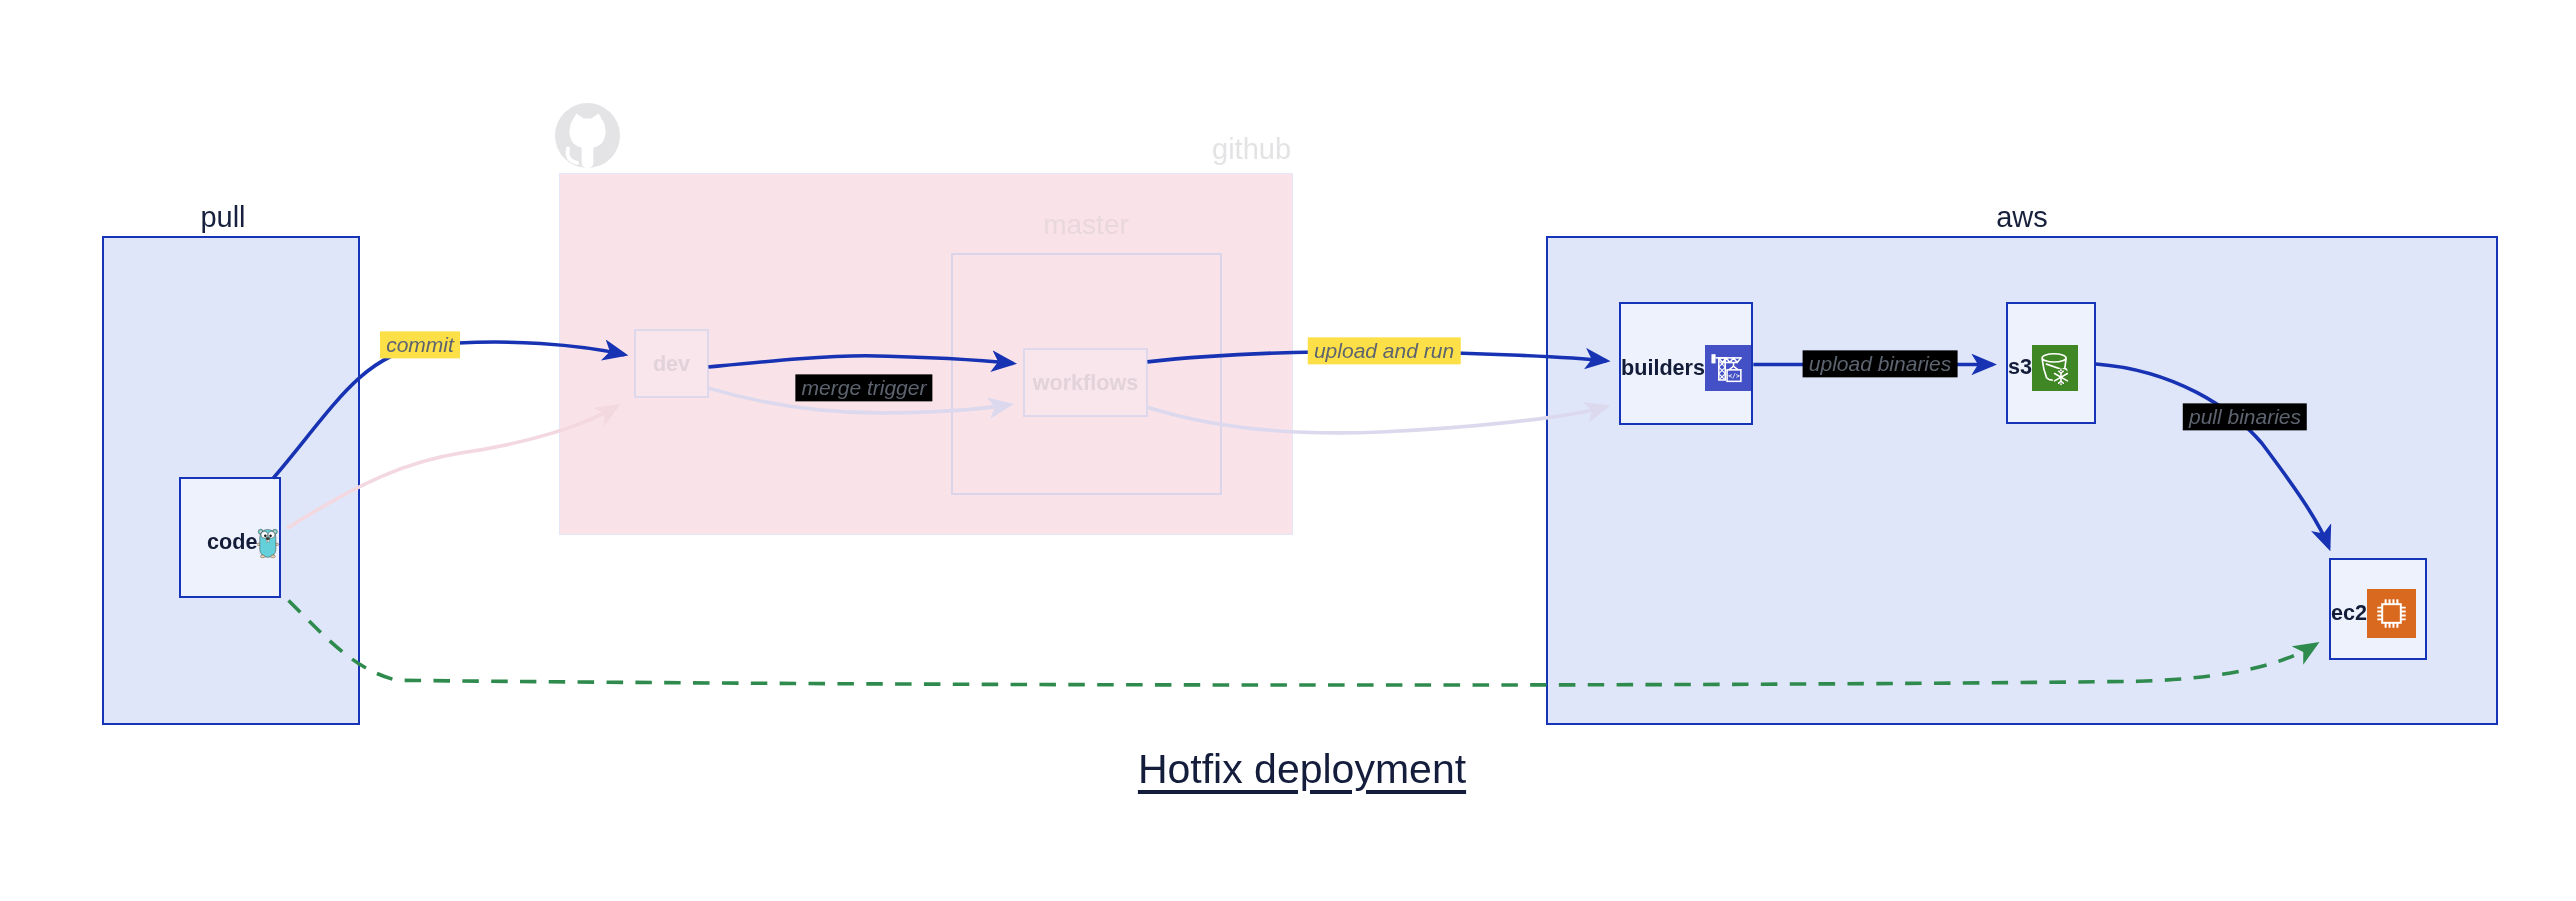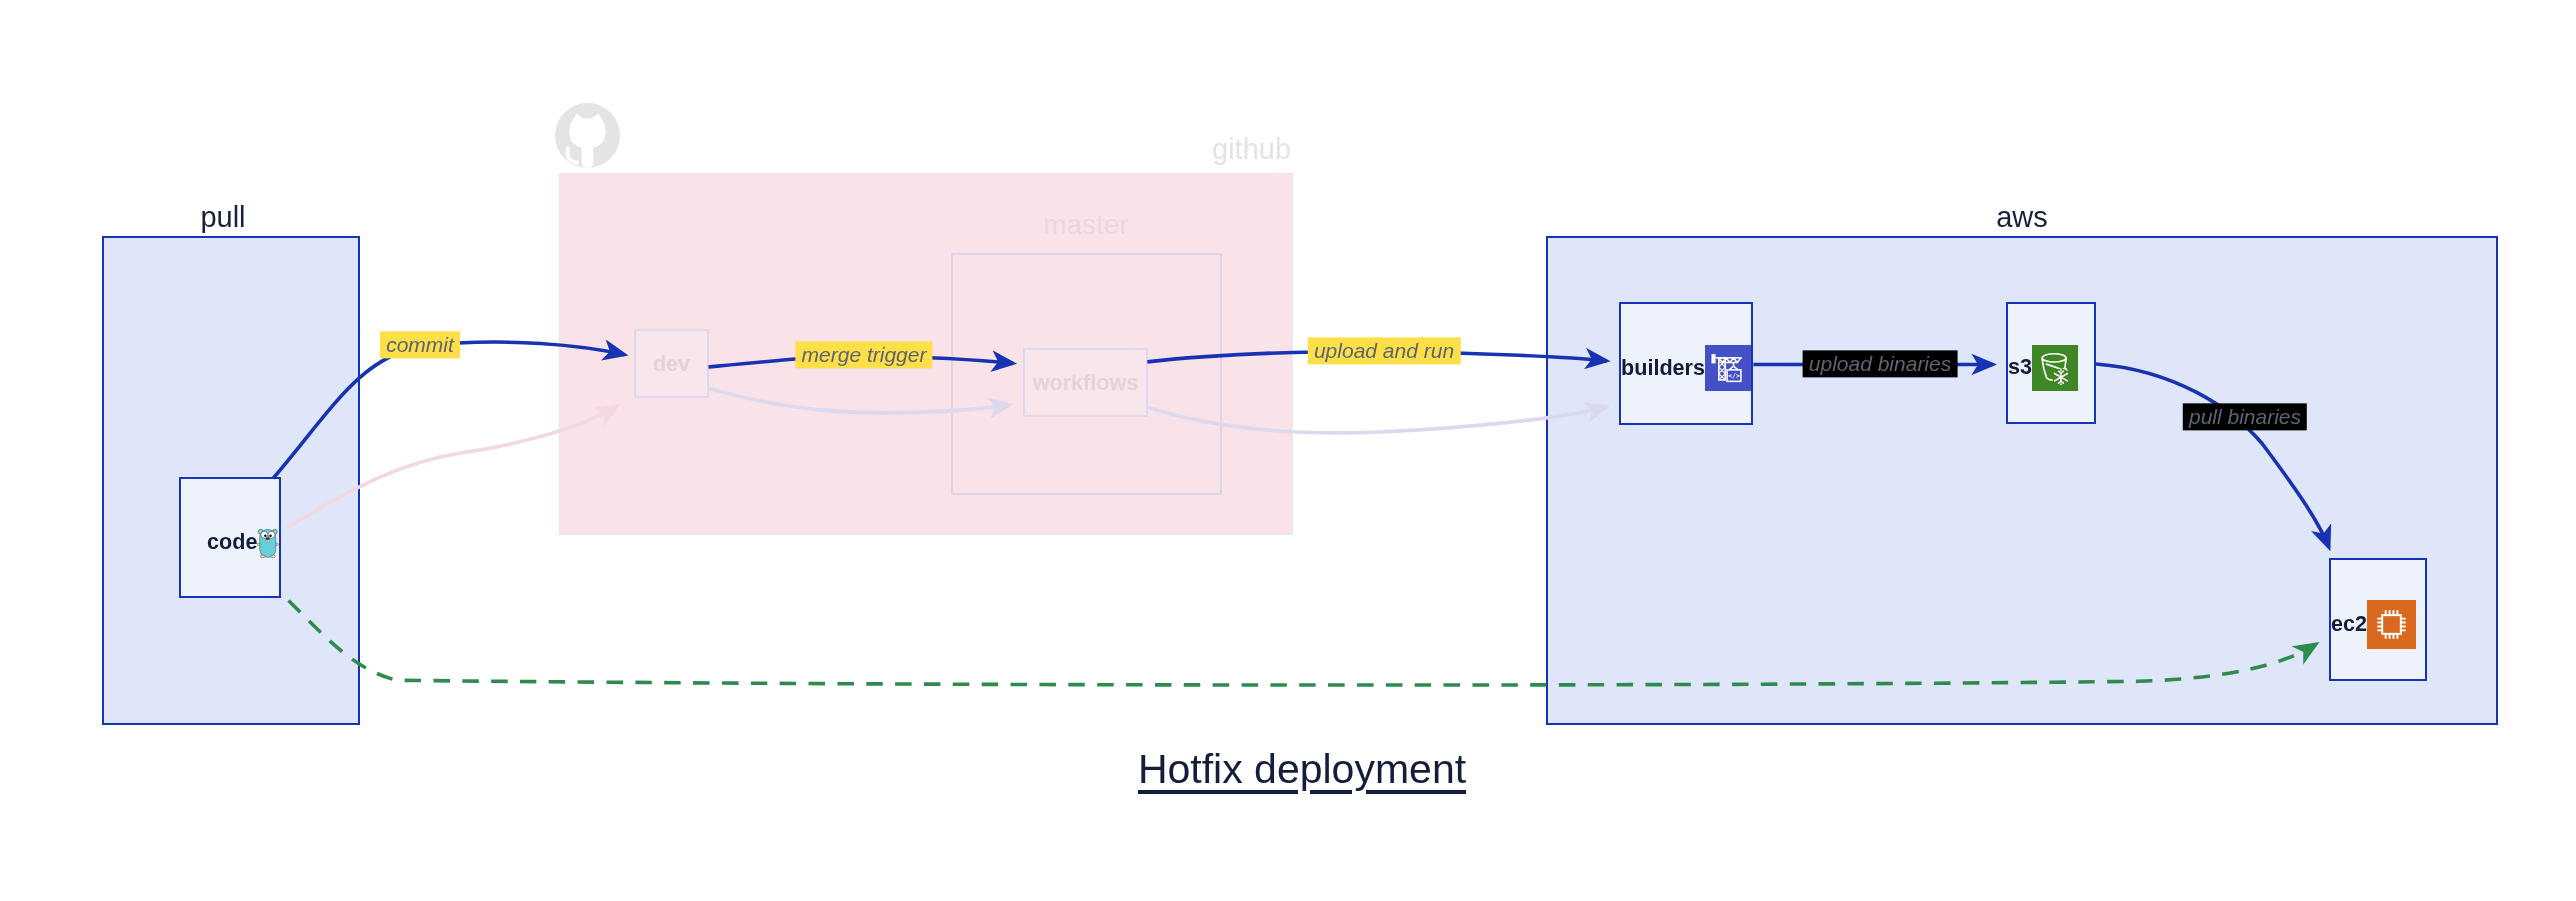--- a/index.html
+++ b/index.html
@@ -21,38 +21,38 @@
 
   .node{
     position:absolute;box-sizing:border-box;display:flex;align-items:center;
     background:#eef2fc;border:2.6px solid #1634b8;
   }
   .node .node-label{font-weight:bold;font-size:21.6px;color:#131c38;margin-top:8.2px;white-space:nowrap;}
   .node .node-icon{margin-top:9.3px;}
   #node-code{left:179px;top:477px;width:102px;height:121px;padding-left:26px;}
   #node-builders{left:1619px;top:302px;width:134px;height:123px;}
   #node-s3{left:2006px;top:302px;width:90px;height:122px;}
-  #node-ec2{left:2329px;top:558px;width:98px;height:123px;}
+  #node-ec2{left:2329px;top:558px;width:98px;height:102px;}
 
   .ghost-node{
     position:absolute;box-sizing:border-box;display:flex;align-items:center;justify-content:center;
     background:#f8e6ec;border:2.1px solid #ded8ec;
   }
   .ghost-node .node-label{font-weight:bold;font-size:21.6px;color:#e2d2d9;white-space:nowrap;}
   #node-dev{left:634px;top:329px;width:75px;height:69px;}
   #node-workflows{left:1023px;top:348px;width:125px;height:69px;}
 
   #edges-layer{position:absolute;left:0;top:0;width:2604px;height:902px;pointer-events:none;}
 
   .edge-label{
     position:absolute;transform:translate(-50%,-50%);font-style:italic;font-size:21px;color:#5d6470;
     white-space:nowrap;padding:2.1px 6.2px;line-height:1.1;
   }
   .edge-label.on-white{background:#fde047;}
-  .edge-label.on-pink{background:#fde047;}
+  .edge-label.on-pink{background:#000000;margin-top:33px;}
   .edge-label.on-lavender{background:#000000;font-style:italic;}
 
   #diagram-title{
     position:absolute;left:1302px;top:746px;transform:translateX(-50%);
     font-size:41px;color:#141d3b;white-space:nowrap;
     text-decoration:underline;text-decoration-thickness:4.1px;text-underline-offset:7.2px;
   }
   #octocat{position:absolute;left:555px;top:103px;}
 </style>
 </head>

